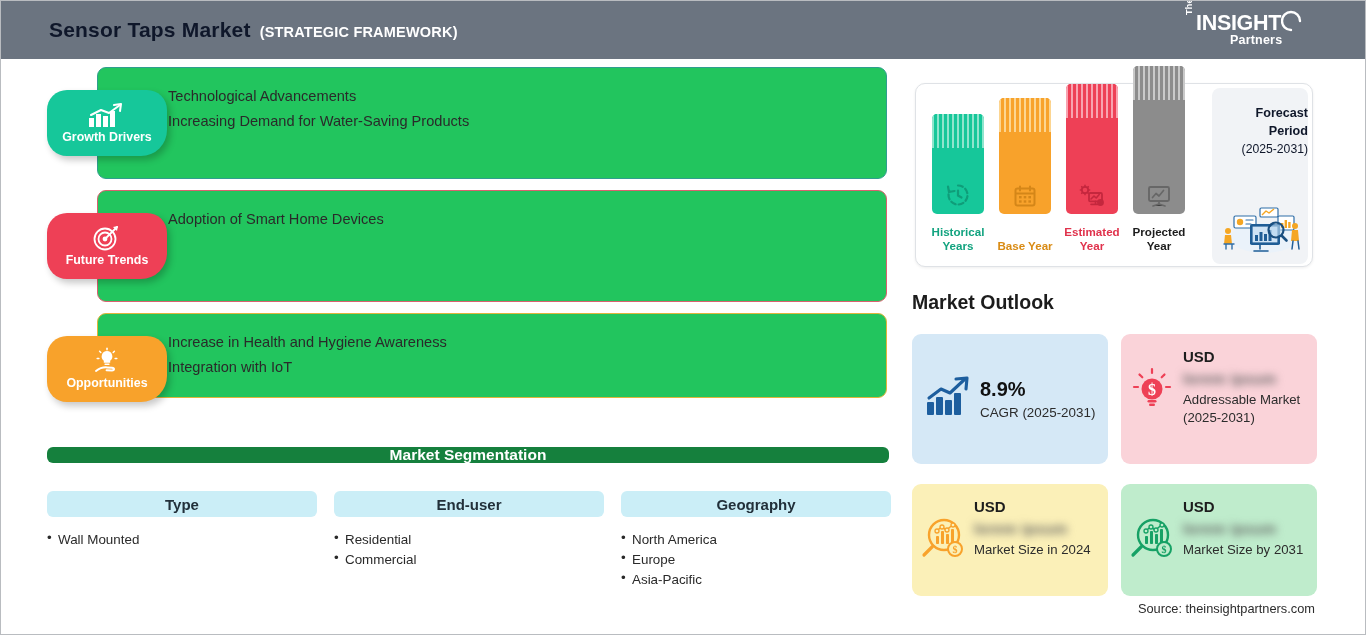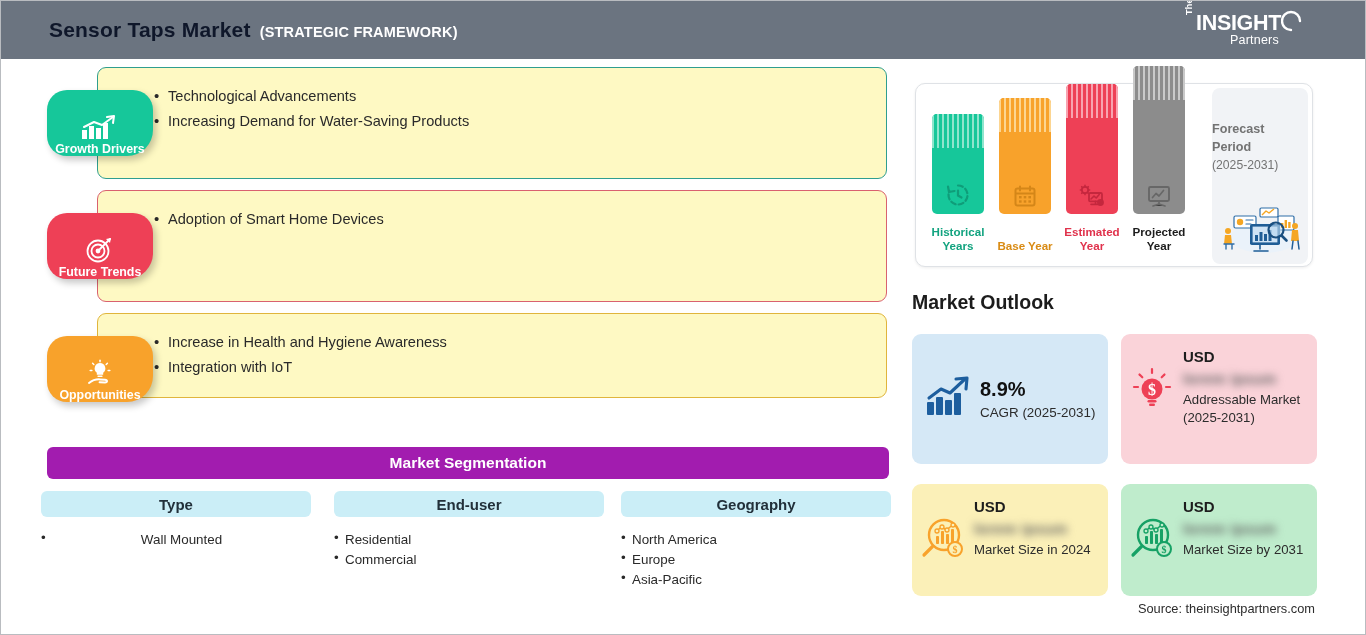--- a/index.html
+++ b/index.html
@@ -28,59 +28,59 @@
     color: #fff; font-size: 9px; font-weight: bold;
     transform: rotate(-90deg); transform-origin: left top;
     letter-spacing: .3px;
   }
   .logo-insight {
     position: absolute; left: 12px; top: 2px;
     color: #fff; font-size: 21.5px; font-weight: bold; letter-spacing: -0.3px;
   }
   .logo-partners {
     position: absolute; left: 46px; top: 24px;
-    color: #fff; font-size: 12.5px; font-weight: normal; letter-spacing: .2px;
+    color: #fff; font-size: 12.5px; font-weight: bold; letter-spacing: .2px;
   }
   .logo-arc { position: absolute; right: 2px; top: 0px; }
 
   
   .left-col { position: absolute; left: 0; top: 58px; width: 900px; height: 575px; }
 
   .factor-row { position: absolute; left: 46px; width: 842px; }
   .factor-box {
     position: absolute; left: 50px; top: 0; width: 790px;
-    border: 1.4px solid #000; border-radius: 9px; background: #fef9c3;
+    border: 1.4px solid #000; border-radius: 9px; background: #22c55e;
     padding: 16px 0 4px 56px;
   }
   .factor-box ul { list-style: none; }
   .factor-box li {
     font-size: 14.6px; color: #2a2a2a; line-height: 1.0;
     padding: 5px 0 5px 14px; position: relative;
   }
   .factor-box li::before {
     content: "•"; position: absolute; left: 0; top: 4px;
     font-size: 15px; color: #2a2a2a;
   }
 
   .badge {
-    position: absolute; left: 0; width: 106px; height: 66px;
+    position: absolute; left: 0; width: 120px; height: 66px;
     border-radius: 20px 20px 26px 20px;
-    display: flex; flex-direction: column; align-items: center; justify-content: flex-end;
+    display: flex; flex-direction: column; align-items: center; justify-content: center;
     box-shadow: 3px 4px 7px rgba(0,0,0,.22);
     z-index: 5;
   }
   .badge-icon { height: 26px; display: flex; align-items: flex-end; justify-content: center; }
   .badge-label {
     color: #fff; font-size: 12.4px; font-weight: bold; margin-top: 2px; white-space: nowrap;
   }
 
   
   .seg-header {
-    position: absolute; left: 46px; top: 388px; width: 842px; height: 32px;
-    background: #a21caf; border-radius: 6px;
+    position: absolute; left: 46px; top: 388px; width: 842px; height: 16px;
+    background: #15803d; border-radius: 6px;
     display: flex; align-items: center; justify-content: center;
   }
   .seg-header span { color: #fff; font-size: 15.5px; font-weight: bold; }
 
   .seg-col { position: absolute; top: 432px; width: 270px; }
   .seg-pill {
     height: 26px; background: #cbeef7; border-radius: 6px;
     display: flex; align-items: center; justify-content: center;
   }
   .seg-pill span { font-size: 15px; font-weight: bold; color: #22303a; }
@@ -114,22 +114,22 @@
   .bar-label {
     position: absolute; bottom: -38px; width: 100%; text-align: center;
     font-size: 11.6px; font-weight: bold; line-height: 1.15;
   }
 
   .forecast-box {
     position: absolute; right: 4px; top: 4px; width: 96px; height: 176px;
     background: #f1f3f6; border-radius: 8px;
   }
   .forecast-text {
-    position: absolute; top: 16px; left: 0; width: 100%; text-align: left;
-    font-size: 12.6px; color: #737373; line-height: 1.45; font-weight: bold; margin-top: 16px;
+    position: absolute; top: 16px; left: 0; width: 100%; text-align: right;
+    font-size: 12.6px; color: #0f172a; line-height: 1.45; font-weight: bold;
   }
   .forecast-text .yr { font-weight: normal; font-size: 12.2px; }
   .forecast-illus { position: absolute; bottom: 6px; left: 4px; }
 
   .outlook-title {
     position: absolute; left: 911px; top: 290px;
     font-size: 19.5px; font-weight: bold; color: #1c1c1c;
   }
 
   .card { position: absolute; border-radius: 9px; }
@@ -244,21 +244,21 @@
         </svg>
       </span>
       <span class="badge-label">Opportunities</span>
     </div>
   </div>
 
   <div class="seg-header">
     <span>Market Segmentation</span>
   </div>
 
-  <div class="seg-col" style="left:40px;text-align:center;">
+  <div class="seg-col" style="left:46px;">
     <div class="seg-pill">
       <span>Type</span>
     </div>
     <ul>
       <li>Wall Mounted</li>
     </ul>
   </div>
 
   <div class="seg-col" style="left:333px;">
     <div class="seg-pill">

